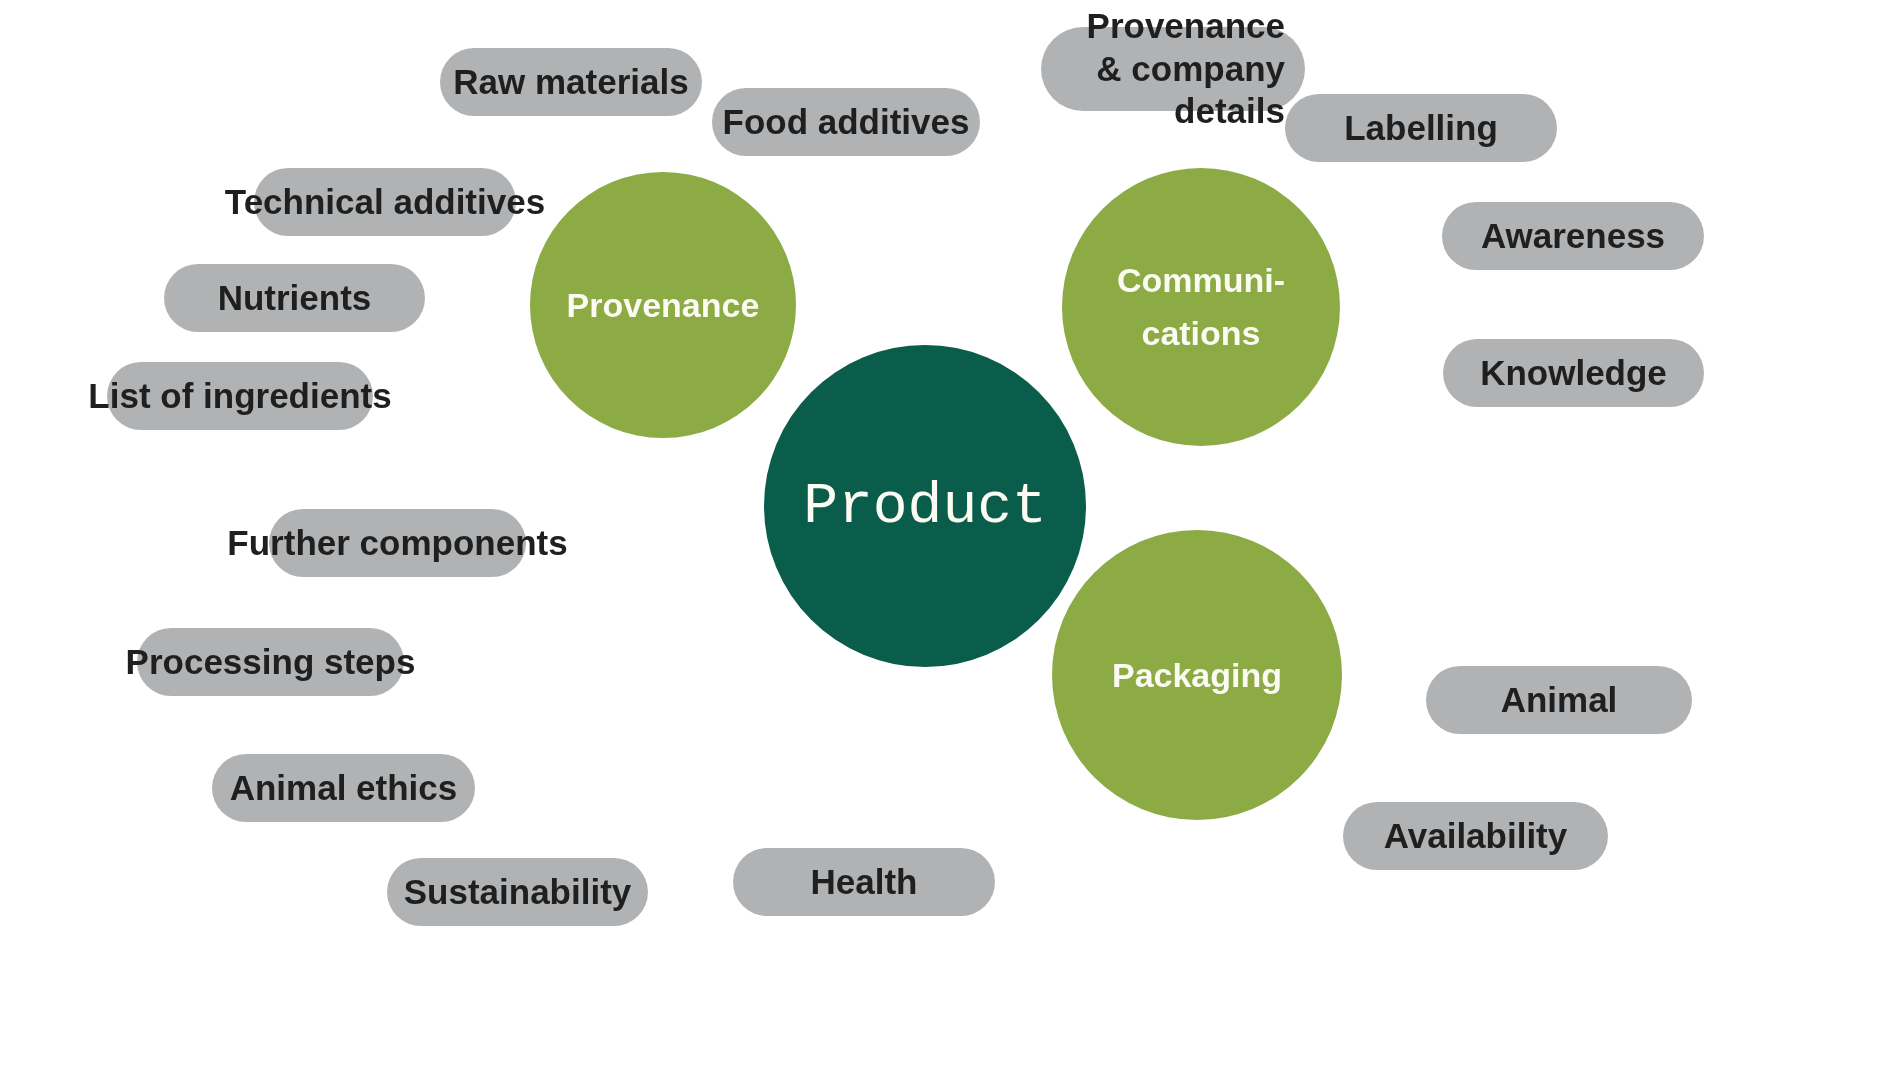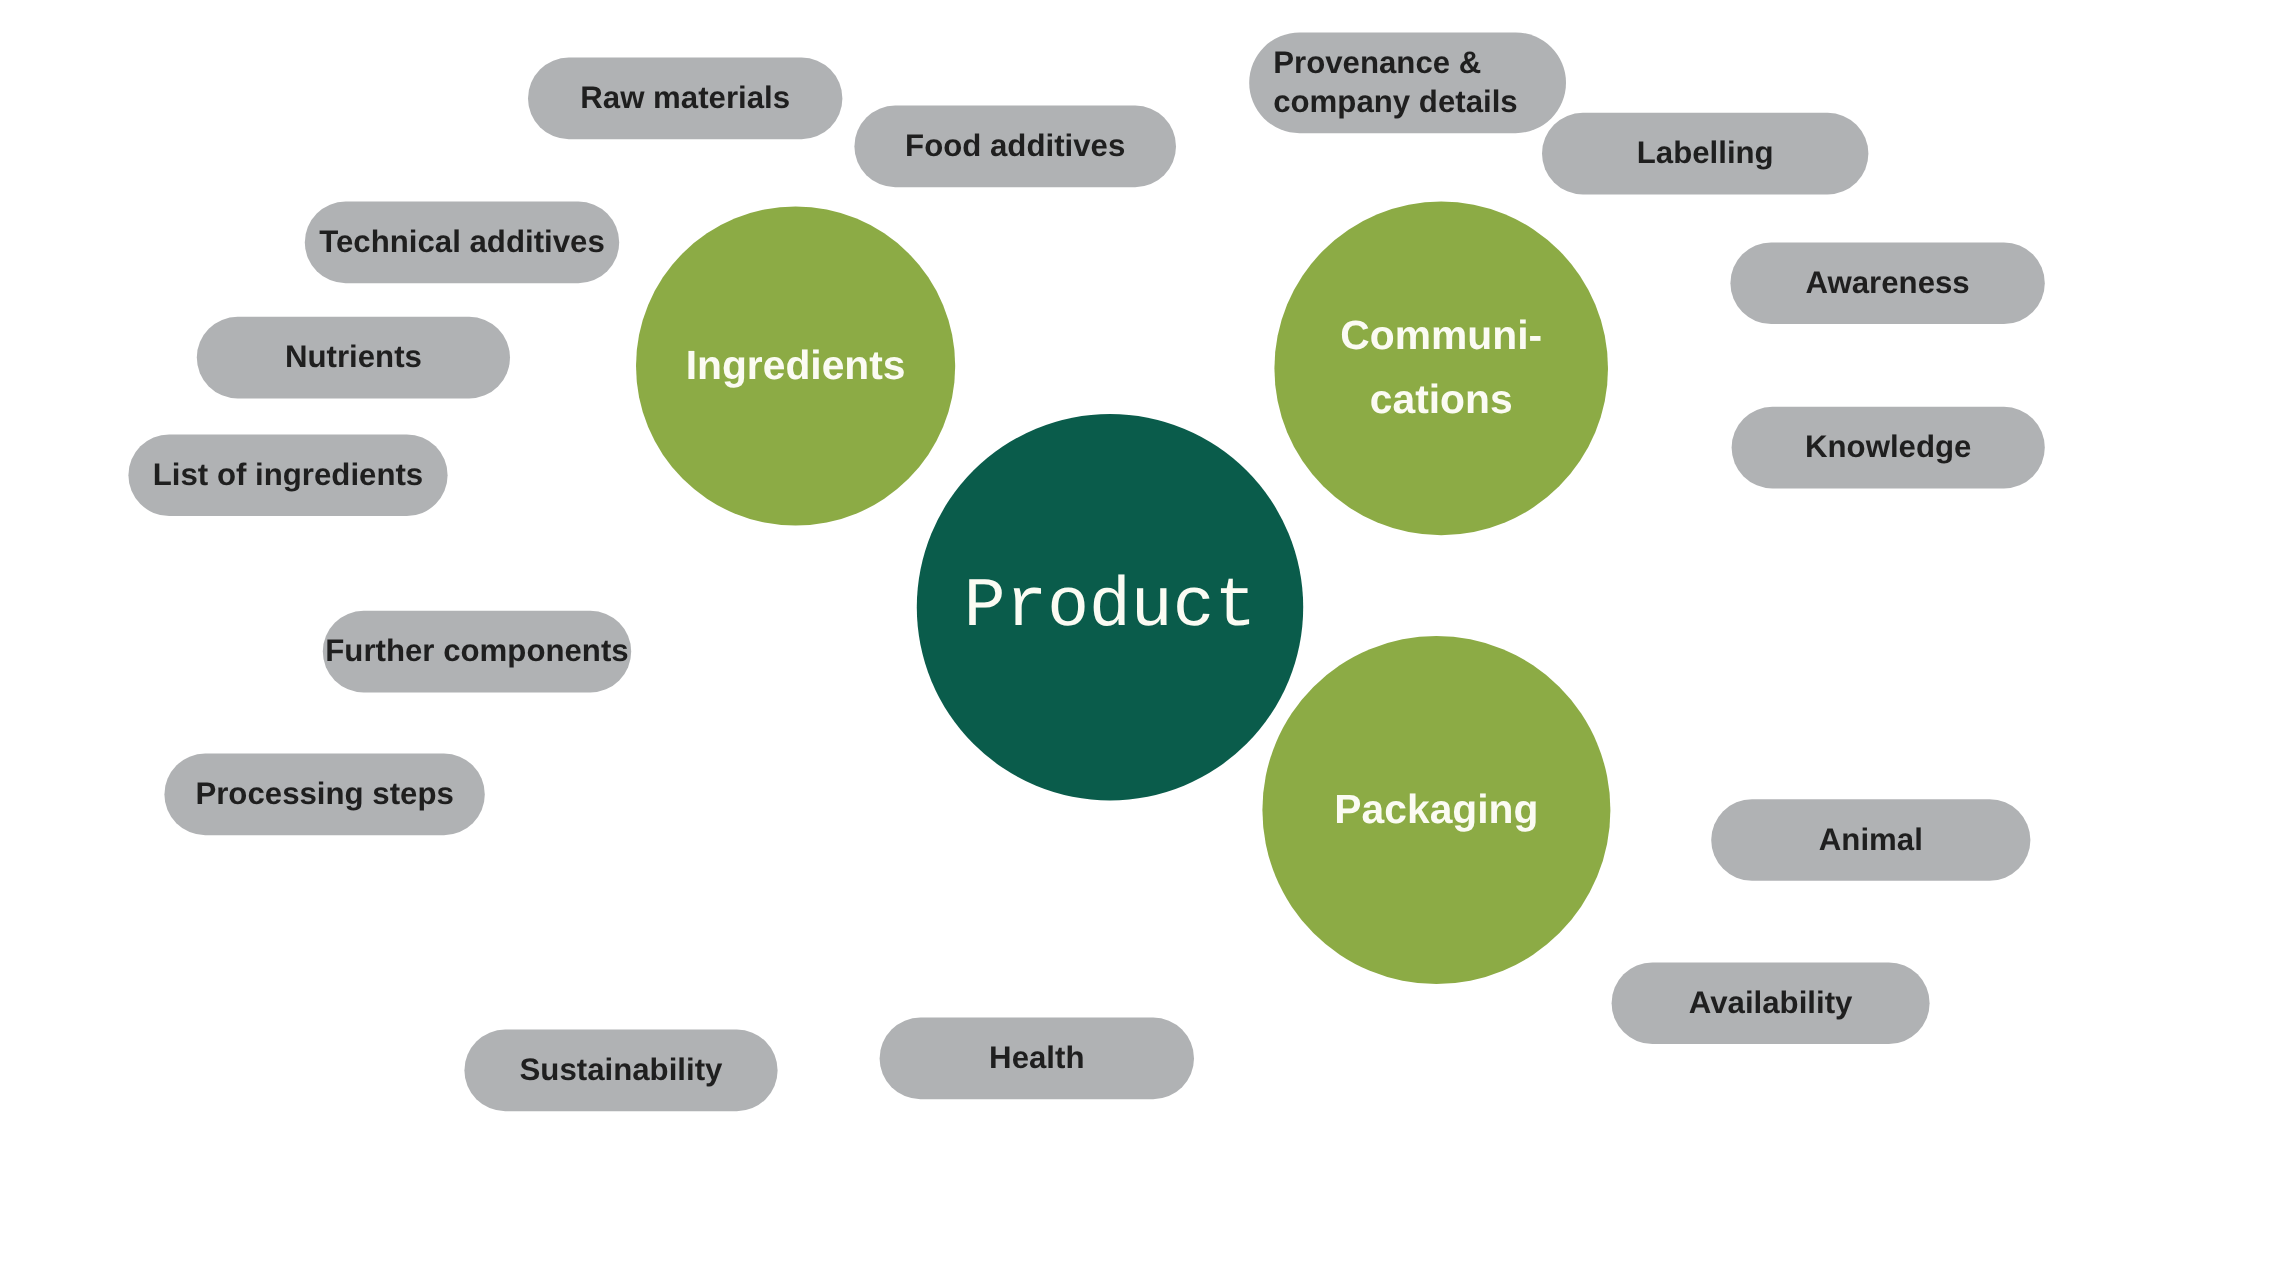--- a/index.html
+++ b/index.html
@@ -36,44 +36,44 @@
     color:var(--circle-text);
     font-size:58px;font-weight:400;font-family:Liberation Mono, monospace;
   }
   .circle span{white-space:pre-line;}
   .pill{
     position:absolute;
     height:68px;
     border-radius:999px;
     background:var(--pill);
     color:var(--pill-text);
-    font-size:26px;font-weight:700;
+    font-size:35px;font-weight:700;
     display:flex;align-items:center;justify-content:center;
-    text-align:left;
+    text-align:right;
     white-space:nowrap;
     line-height:1.22;
   }
   .pill.two-line{
     white-space:normal;
     height:84px;
     padding:0 20px;
     box-sizing:border-box;
   }
 </style>
 </head>
 <body>
 
 <div class="canvas">
 
   <div class="circle center" style="left:764px;top:345px;width:322px;height:322px">
     <span>Product</span>
   </div>
 
   <div class="circle category" style="left:530px;top:172px;width:266px;height:266px">
-    <span>Ingredients</span>
+    <span>Provenance</span>
   </div>
   <div class="circle category" style="left:1062px;top:168px;width:278px;height:278px">
     <span>Communi-
 cations</span>
   </div>
   <div class="circle category" style="left:1052px;top:530px;width:290px;height:290px">
     <span>Packaging</span>
   </div>
 
   <div class="pill" style="left:440px;top:48px;width:262px">Raw materials</div>
@@ -82,19 +82,20 @@
   <div class="pill" style="left:164px;top:264px;width:261px">Nutrients</div>
   <div class="pill" style="left:107px;top:362px;width:266px">List of ingredients</div>
 
   <div class="pill two-line" style="left:1041px;top:27px;width:264px">Provenance &amp; company details</div>
   <div class="pill" style="left:1285px;top:94px;width:272px">Labelling</div>
   <div class="pill" style="left:1442px;top:202px;width:262px">Awareness</div>
   <div class="pill" style="left:1443px;top:339px;width:261px">Knowledge</div>
 
   <div class="pill" style="left:269px;top:509px;width:257px">Further components</div>
   <div class="pill" style="left:137px;top:628px;width:267px">Processing steps</div>
+  <div class="pill" style="left:212px;top:754px;width:263px">Animal ethics</div>
   <div class="pill" style="left:387px;top:858px;width:261px">Sustainability</div>
   <div class="pill" style="left:733px;top:848px;width:262px">Health</div>
 
   <div class="pill" style="left:1426px;top:666px;width:266px">Animal</div>
   <div class="pill" style="left:1343px;top:802px;width:265px">Availability</div>
 
 </div>
 
 </body></html>

